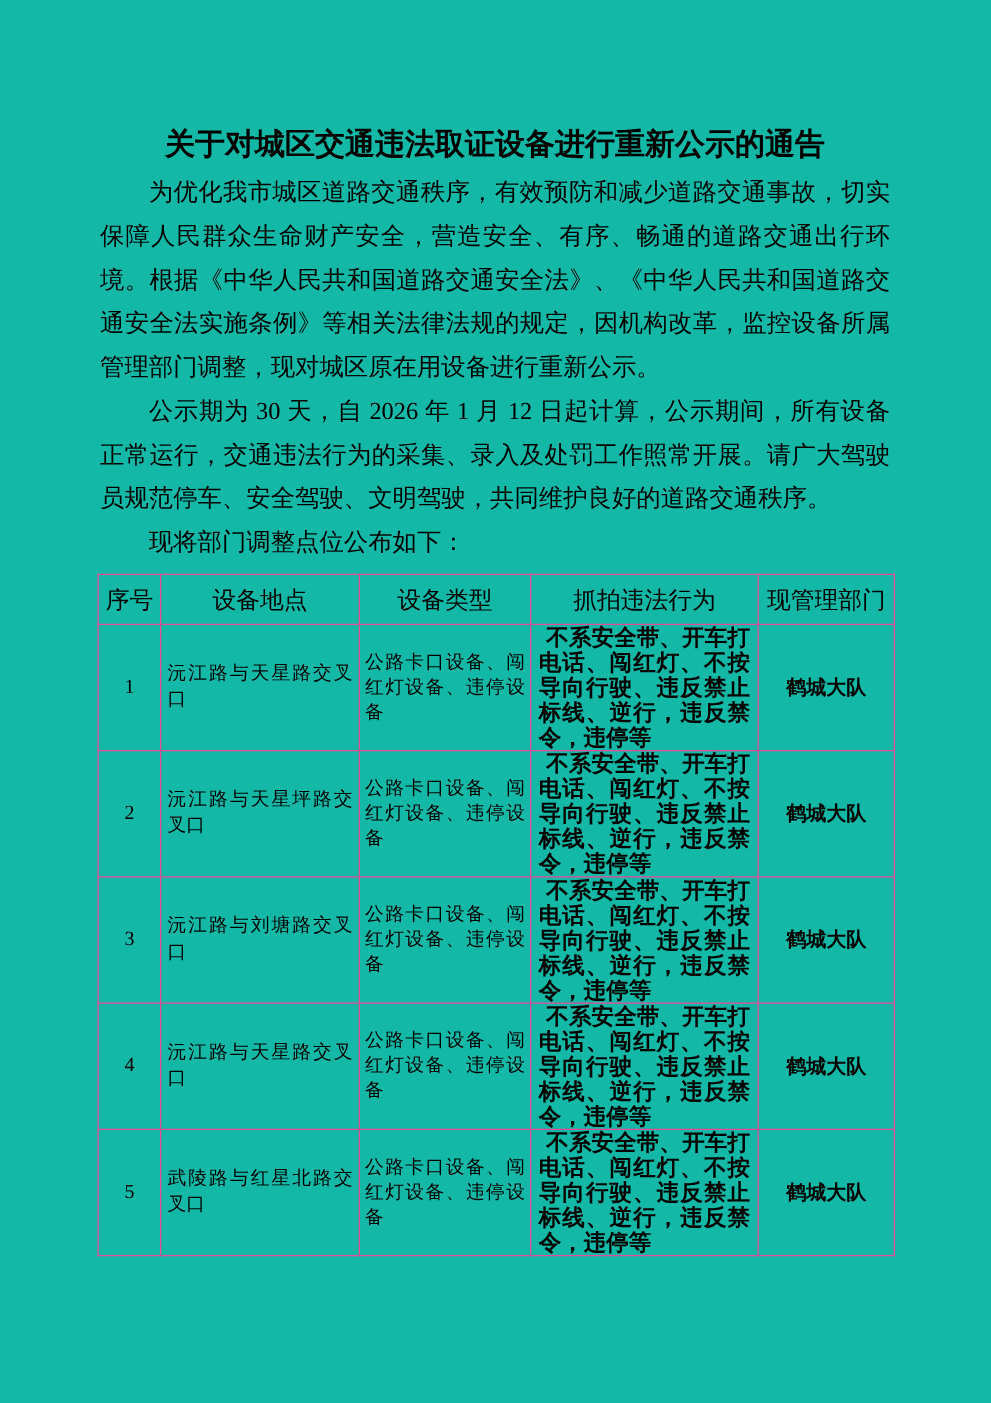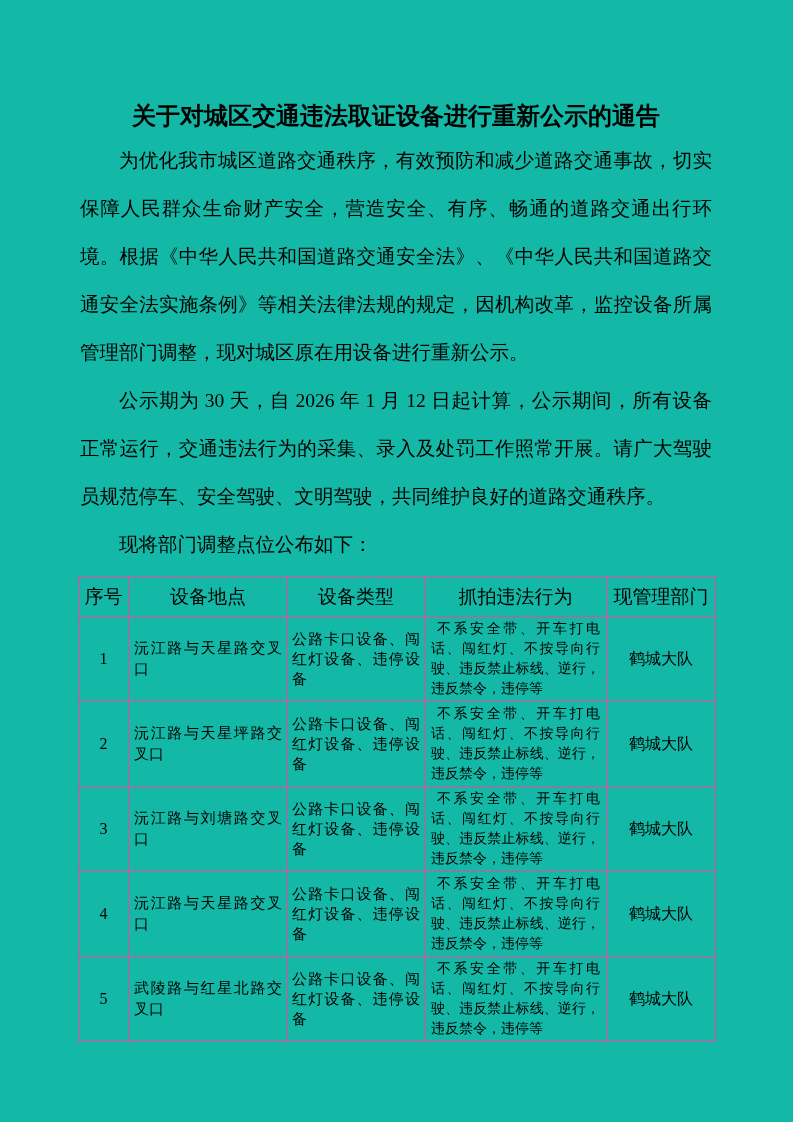--- a/index.html
+++ b/index.html
@@ -15,21 +15,21 @@
   .doc-title {
     font-size: 24px;
     font-weight: bold;
     text-align: center;
     line-height: 41px;
     letter-spacing: 0;
     white-space: nowrap;
   }
   .para {
     font-size: 19.5px;
-    line-height: 48px;
+    line-height: 35px;
     text-align: justify;
     text-indent: 2em;
     margin: 0;
   }
   table.points {
     border-collapse: collapse;
     table-layout: fixed;
     width: 637px;
     margin-top: 7px;
     margin-left: -2px;
@@ -45,22 +45,22 @@
     font-weight: normal;
     font-size: 19px;
     text-align: center;
     height: 40px;
     padding: 0 2px;
   }
   table.points td { height: 85px; }
   td.c-no        { text-align: center; font-size: 16px; }
   td.c-location  { font-size: 15px; line-height: 21px; text-align: justify; padding: 0 5px; }
   td.c-type      { font-size: 15px; line-height: 20px; text-align: justify; padding: 0 4px; }
-  td.c-violation { font-size: 14px; line-height: 20px; text-align: justify; padding: 0 6px; text-indent: 6px; }
-  td.c-dept      { text-align: center; font-size: 16px; }
+  td.c-violation { font-size: 18px; line-height: 20px; text-align: justify; padding: 0 6px; text-indent: 6px; font-weight: bold; }
+  td.c-dept      { text-align: center; font-size: 16px; font-weight: bold; }
 </style>
 </head>
 <body>
 
 <div class="page">
 
   <div class="doc-title">关于对城区交通违法取证设备进行重新公示的通告</div>
 
   <p class="para">为优化我市城区道路交通秩序，有效预防和减少道路交通事故，切实保障人民群众生命财产安全，营造安全、有序、畅通的道路交通出行环境。根据《中华人民共和国道路交通安全法》、《中华人民共和国道路交通安全法实施条例》等相关法律法规的规定，因机构改革，监控设备所属管理部门调整，现对城区原在用设备进行重新公示。</p>
   <p class="para">公示期为 30 天，自 2026 年 1 月 12 日起计算，公示期间，所有设备正常运行，交通违法行为的采集、录入及处罚工作照常开展。请广大驾驶员规范停车、安全驾驶、文明驾驶，共同维护良好的道路交通秩序。</p>

